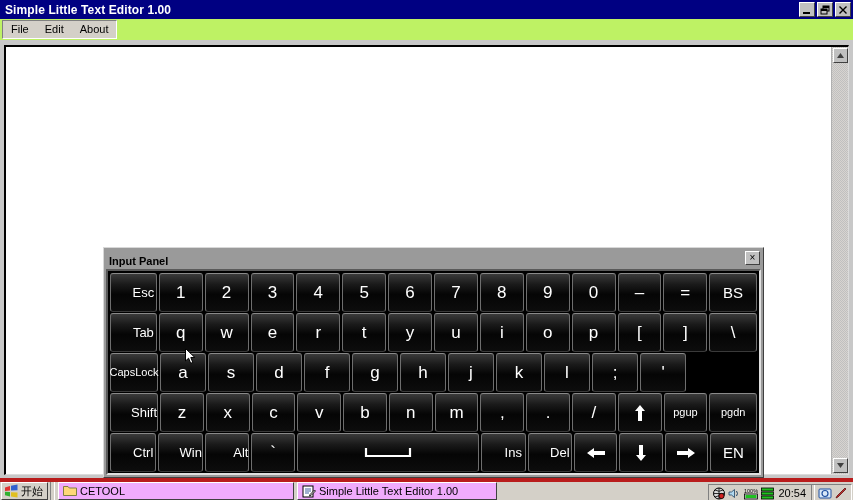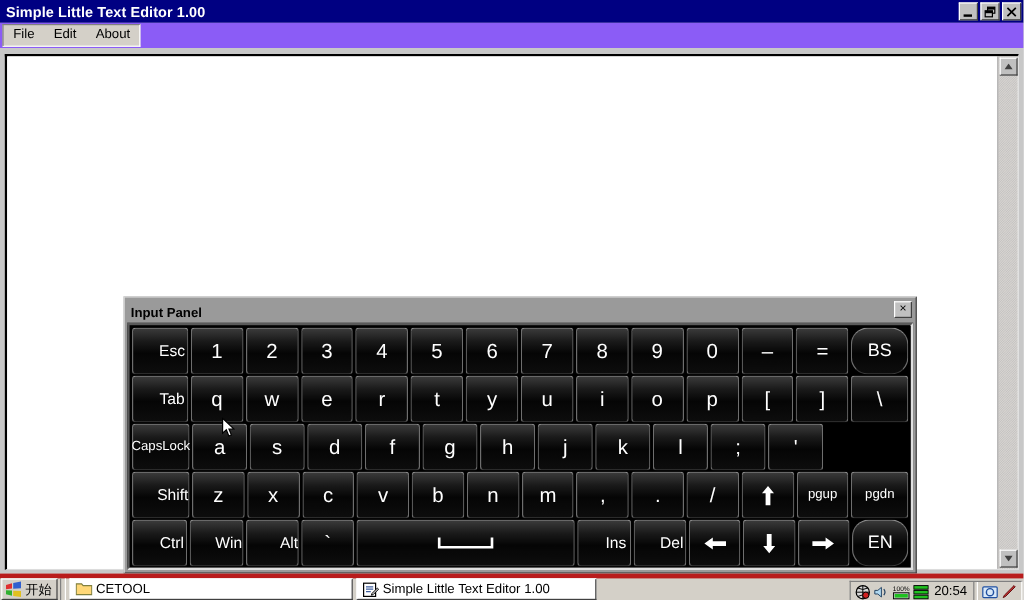--- a/index.html
+++ b/index.html
@@ -23,21 +23,21 @@
     width:16px;height:15px;background:#c0c0c0;
     border-top:1px solid #fff;border-left:1px solid #fff;
     border-right:1px solid #404040;border-bottom:1px solid #404040;
     display:flex;align-items:center;justify-content:center;
     font-size:10px;line-height:1;color:#000;box-sizing:border-box;
   }
   .winbtn svg{display:block;}
 
   .menubar{
     position:absolute;left:0;top:19px;width:853px;height:21px;
-    background:#8b5cf6;display:flex;align-items:center;
+    background:#bef264;display:flex;align-items:center;
   }
   .menuwrap{
     display:flex;align-items:center;height:19px;margin-left:2px;
     border:1px solid #808080;border-right-color:#fff;border-bottom-color:#fff;
     box-sizing:border-box;background:#d4d0c8;
   }
   .menuitem{font-size:11px;color:#000;padding:2px 8px;line-height:13px;}
 
   .editorframe{
     position:absolute;left:4px;top:45px;width:845px;height:430px;
@@ -100,21 +100,21 @@
     border:1px solid #6e6e6e;border-top-color:#8a8a8a;border-bottom-color:#3a3a3a;
     border-radius:3px;box-sizing:border-box;
     display:flex;align-items:center;justify-content:center;
     color:#fff;font-size:17px;font-family:"Liberation Sans",sans-serif;
     text-align:center;line-height:1.05;user-select:none;
   }
   .key:last-child{margin-right:0;}
   .key.sm{font-size:13px;padding-left:20px;}
   .key.xs{font-size:11px;}
   .key.two{flex-direction:row;font-size:11px;}
-  .key.med{font-size:15px;border-radius:14px;}
+  .key.med{font-size:15px;}
   .key svg{display:block;}
 
   
   .taskbar{
     position:absolute;left:0;top:478px;width:853px;height:22px;
     background:#d4d0c8;
     border-top:4px solid #b91c1c;box-sizing:border-box;
     display:flex;align-items:center;
   }
   .startbtn{
@@ -122,21 +122,21 @@
     border-top:1px solid #fff;border-left:1px solid #fff;
     border-right:1px solid #404040;border-bottom:1px solid #404040;
     background:#d4d0c8;box-sizing:border-box;
   }
   .startbtn .lbl{font-size:11px;color:#000;padding-left:2px;font-family:"DejaVu Sans",sans-serif;}
   .tsep{width:3px;height:18px;margin-left:2px;border-left:1px solid #808080;border-right:1px solid #fff;}
   .taskitem{
     height:18px;display:flex;align-items:center;padding:0 4px;margin-left:3px;
     border-top:1px solid #fff;border-left:1px solid #fff;
     border-right:1px solid #404040;border-bottom:1px solid #404040;
-    background:#ffffff;box-sizing:border-box;overflow:hidden;
+    background:#f0abfc;box-sizing:border-box;overflow:hidden;
   }
   .taskitem .lbl{font-size:11px;color:#000;padding-left:3px;white-space:nowrap;}
   .tray{
     position:absolute;right:1px;top:2px;height:18px;display:flex;align-items:center;
     padding:0 2px;border-top:1px solid #808080;border-left:1px solid #808080;
     border-right:1px solid #fff;border-bottom:1px solid #fff;box-sizing:border-box;
   }
   .tray .clock{font-size:11px;color:#000;padding:0 3px;}
   .trayicon{margin:0 1px;display:flex;align-items:center;}
   .traysep{width:2px;height:16px;border-left:1px solid #808080;border-right:1px solid #fff;margin:0 2px;}

